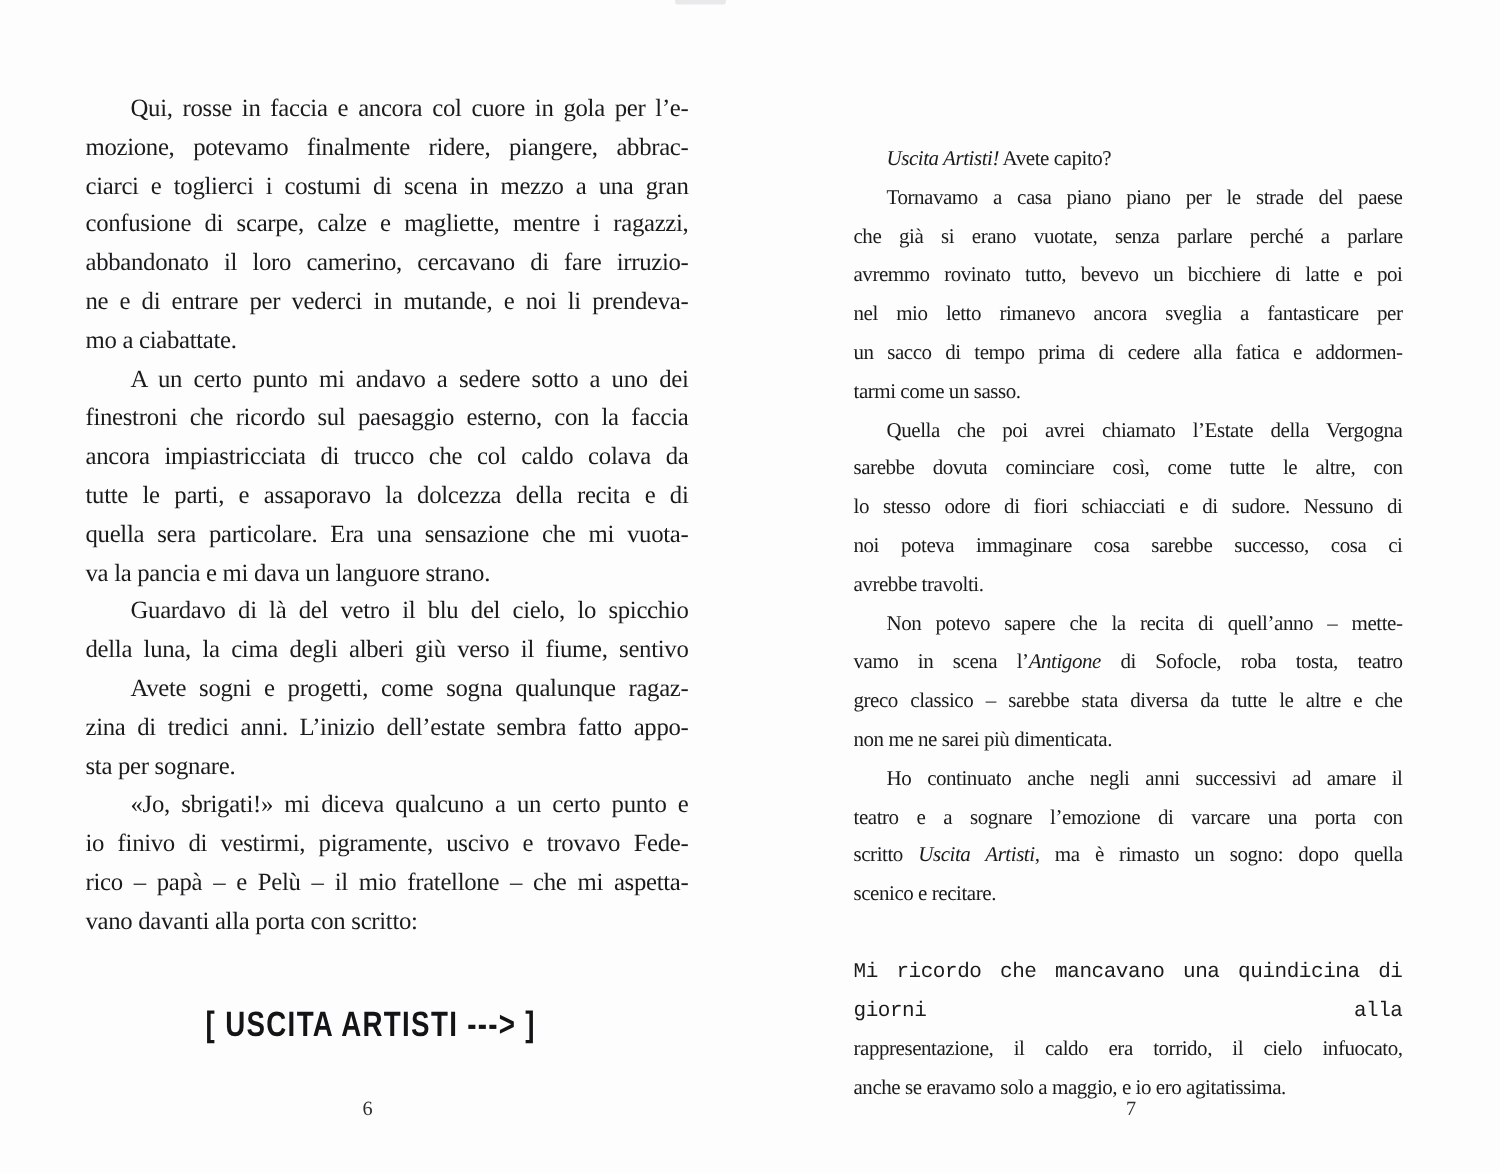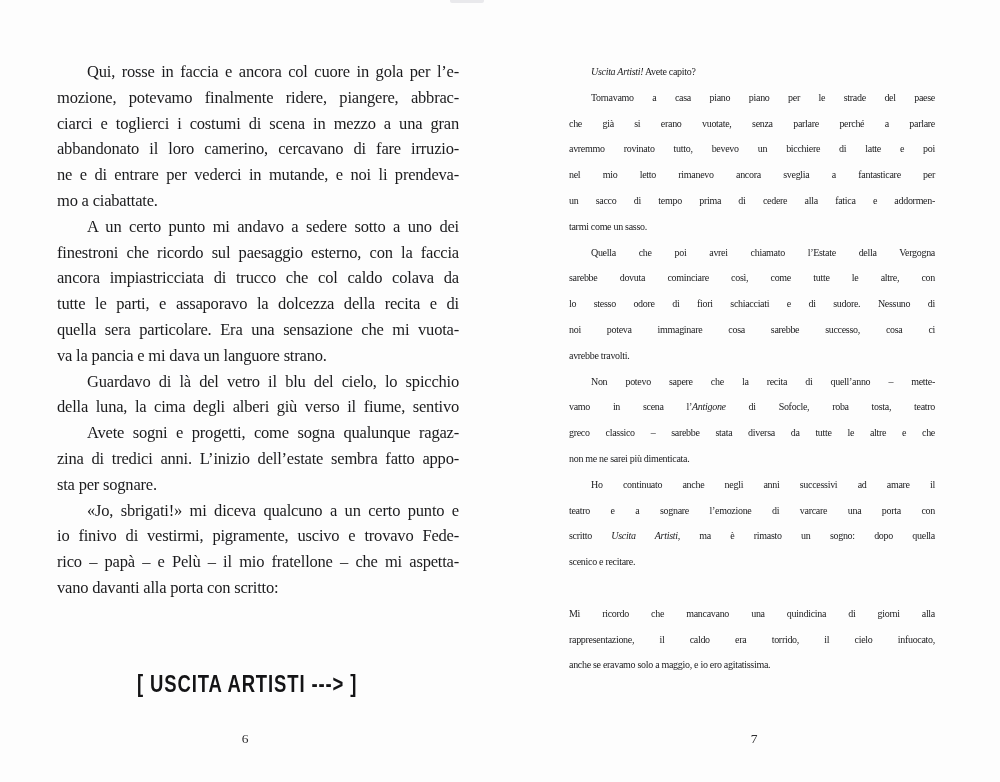--- a/index.html
+++ b/index.html
@@ -27,32 +27,32 @@
 
   .page { position: absolute; top: 0; height: 782px; }
   .page.left  { left: 57px;  width: 412px; }
   .page.right { left: 569px; width: 376px; }
 
   .text-block {
     position: absolute;
     top: 59px; left: 0; right: 10px;
   }
   .page.left  .text-block { font-size: 16.5px; letter-spacing: -0.2px; }
-  .page.right .text-block { font-size: 10px; letter-spacing: -0.3px; }
+  .page.right .text-block { font-size: 14px; letter-spacing: -0.3px; margin-top: 35px; }
 
   .line {
     line-height: 25.8px;
     text-align: justify;
     text-align-last: justify;
     -moz-text-align-last: justify;
   }
   .line.para-last { text-align-last: left; -moz-text-align-last: left; }
   .page.left  .line.indent { text-indent: 30px; }
   .page.right .line.indent { text-indent: 22px; }
-  .line.gap { margin-top: 25.8px; }
+  .line.gap { margin-top: 25.8px; font-family: Liberation Mono, monospace; }
   .line i { font-style: italic; }
 
   .stencil {
     position: absolute;
     top: 672px; left: 0; right: 0;
     text-align: center;
     padding-right: 36px;
     box-sizing: border-box;
     font-family: "Liberation Sans", "DejaVu Sans", sans-serif;
     font-weight: 700;
@@ -79,20 +79,21 @@
 
 <div class="spread">
 
   <div class="smudge"></div>
 
   <section class="page left">
     <div class="text-block">
         <div class="line indent">Qui, rosse in faccia e ancora col cuore in gola per l’e-</div>
         <div class="line">mozione, potevamo finalmente ridere, piangere, abbrac-</div>
         <div class="line">ciarci e toglierci i costumi di scena in mezzo a una gran</div>
+        <div class="line">confusione di scarpe, calze e magliette, mentre i ragazzi,</div>
         <div class="line">abbandonato il loro camerino, cercavano di fare irruzio-</div>
         <div class="line">ne e di entrare per vederci in mutande, e noi li prendeva-</div>
         <div class="line para-last">mo a ciabattate.</div>
         <div class="line indent">A un certo punto mi andavo a sedere sotto a uno dei</div>
         <div class="line">finestroni che ricordo sul paesaggio esterno, con la faccia</div>
         <div class="line">ancora impiastricciata di trucco che col caldo colava da</div>
         <div class="line">tutte le parti, e assaporavo la dolcezza della recita e di</div>
         <div class="line">quella sera particolare. Era una sensazione che mi vuota-</div>
         <div class="line para-last">va la pancia e mi dava un languore strano.</div>
         <div class="line indent">Guardavo di là del vetro il blu del cielo, lo spicchio</div>

